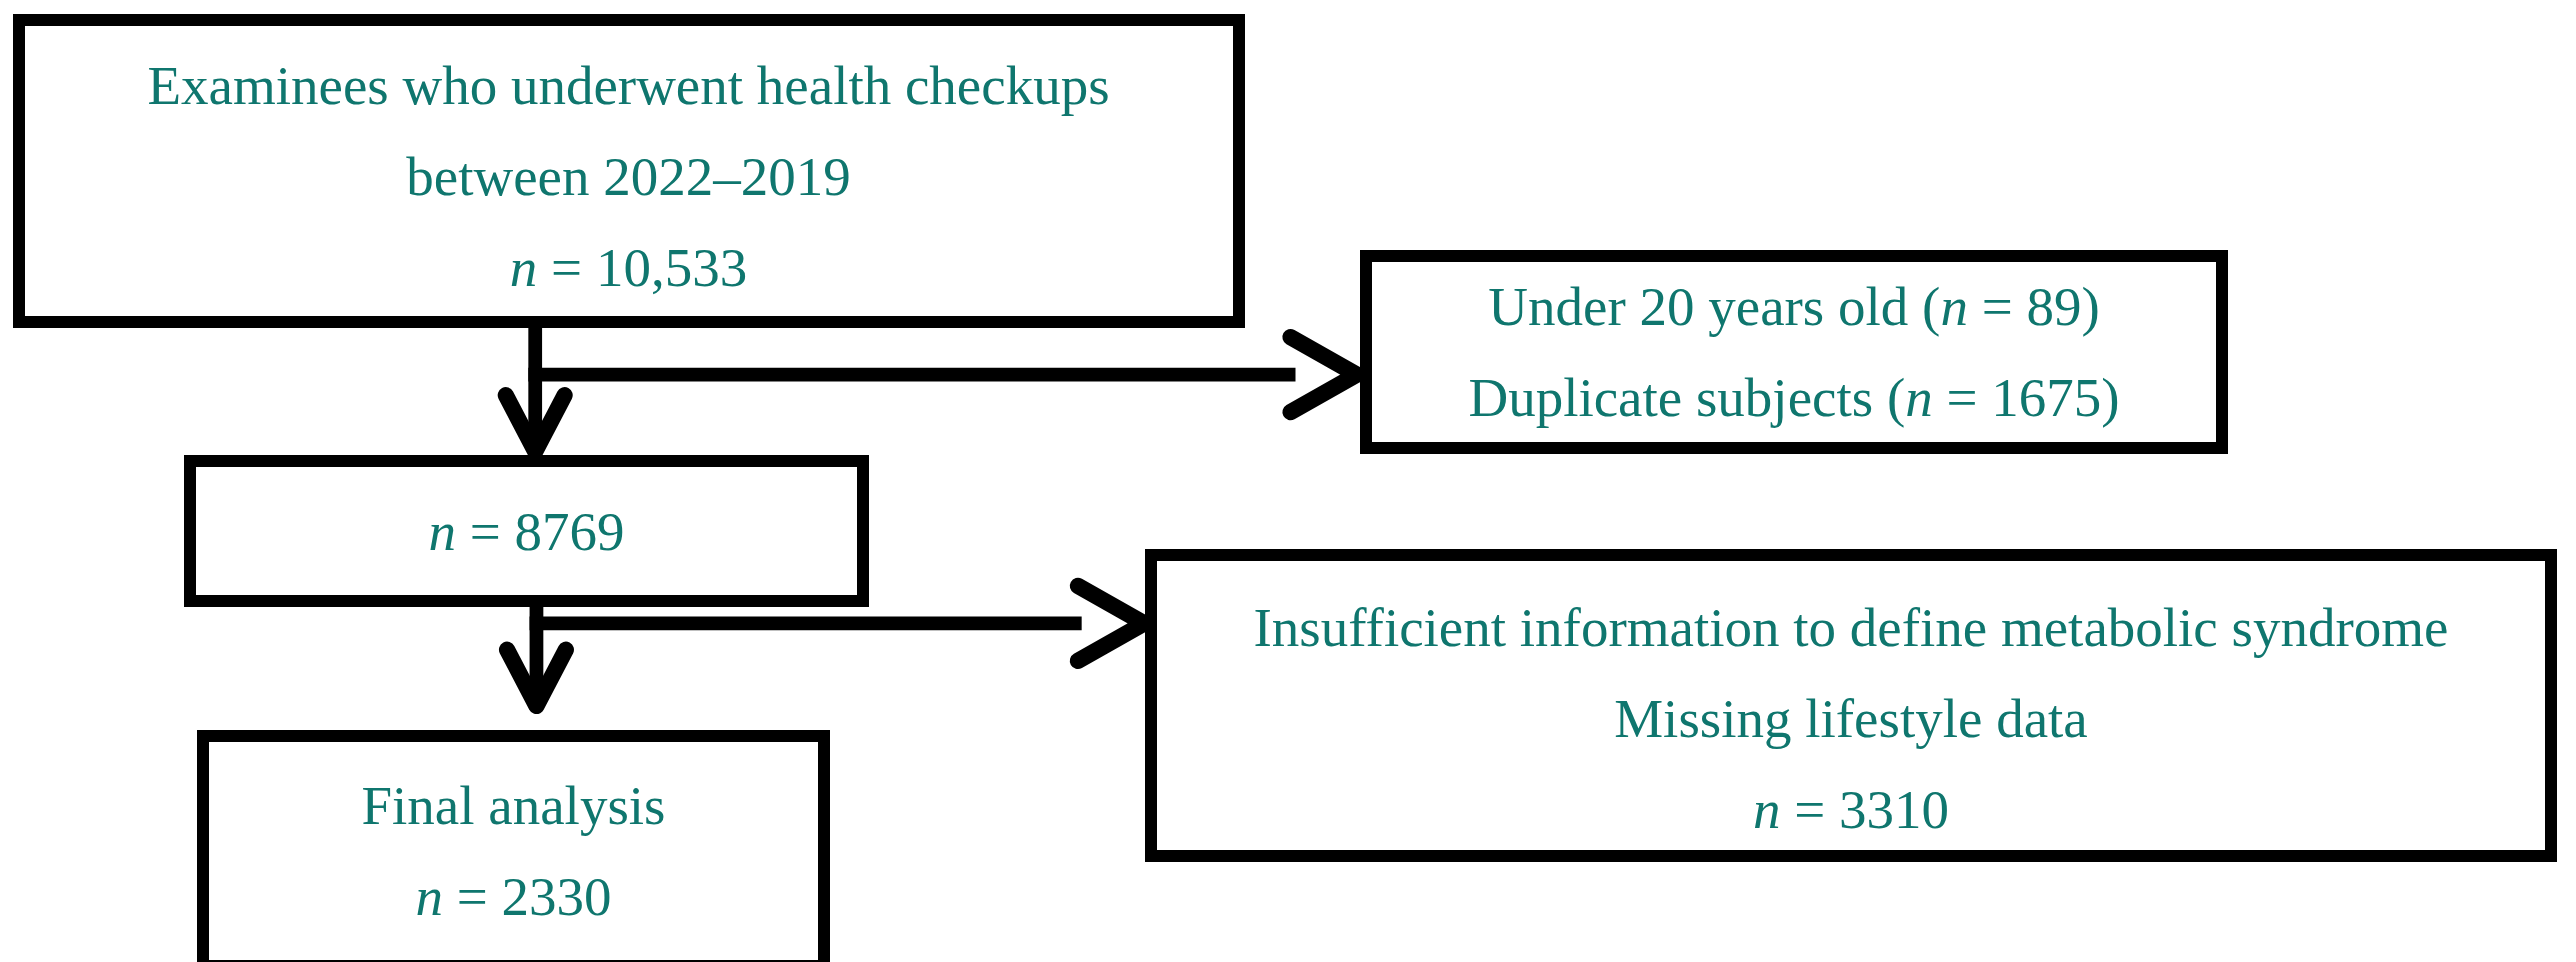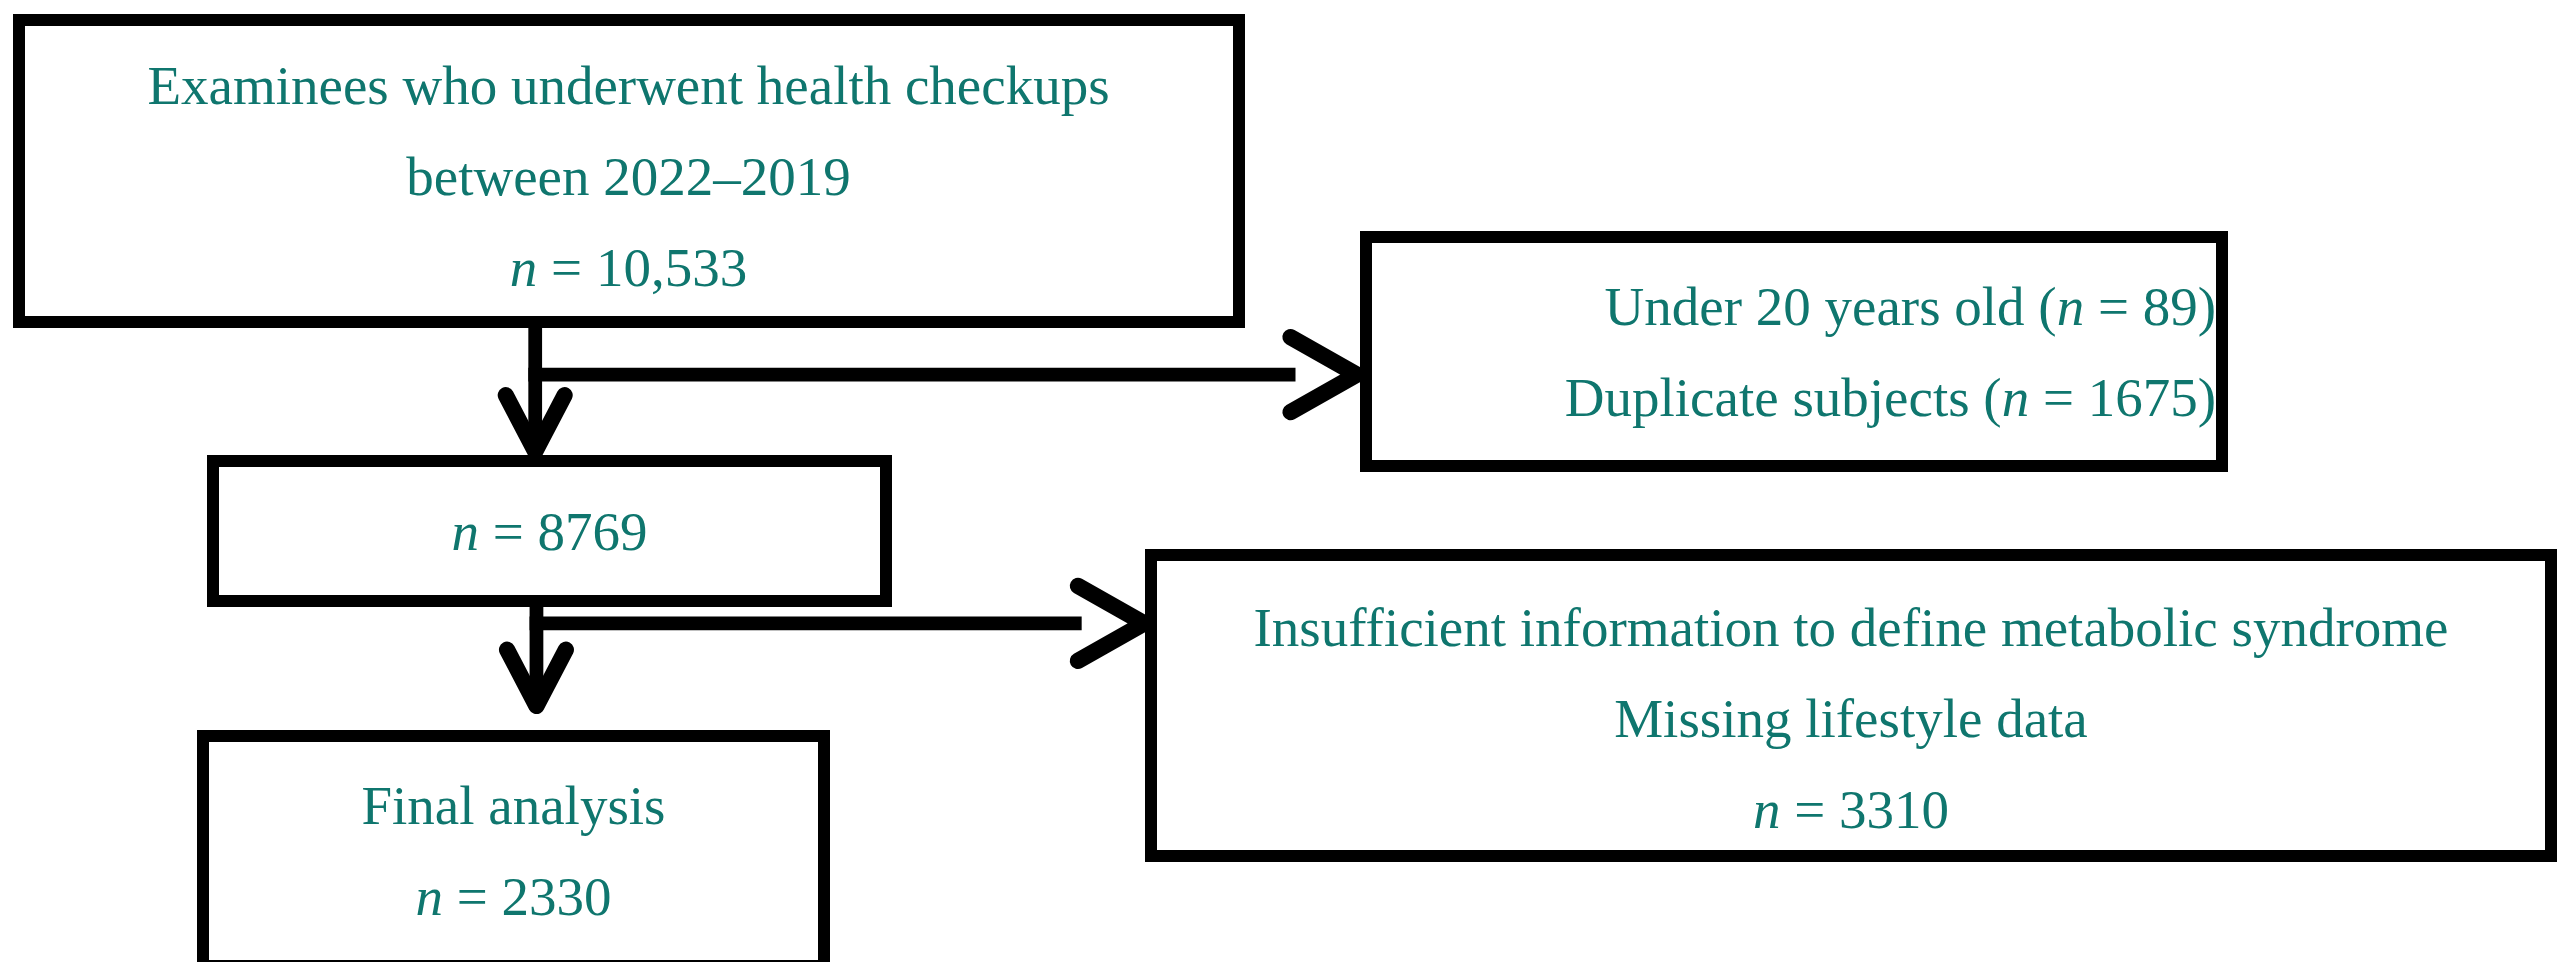--- a/index.html
+++ b/index.html
@@ -38,22 +38,22 @@
   .fbox .tline {
     display: block;
     line-height: 91px;
     white-space: nowrap;
   }
   .fbox em {
     font-style: italic;
   }
   
   .box-source   { left: 12.5px;   top: 13.8px;   width: 1232px; height: 314px; padding-top: 11.3px; }
-  .box-excl1    { left: 1360px; top: 231px;  width: 868px; height: 241px; align-items: flex-end; }
-  .box-n8769    { left: 207px;  top: 455px;  width: 685px; height: 152px; }
+  .box-excl1    { left: 1360px; top: 250px;  width: 868px; height: 204px; }
+  .box-n8769    { left: 184px;  top: 455px;  width: 685px; height: 152px; }
   .box-excl2    { left: 1145px; top: 525px;  width: 1412px; height: 313px; padding-top: 25px; margin-top: 24px; }
   .box-final    { left: 197px;  top: 707px; width: 633px; height: 242px; margin-top: 23px; }
 </style>
 </head>
 <body>
 
 <div class="canvas">
 
   <svg class="arrow-layer" viewBox="0 0 4120 1540" xmlns="http://www.w3.org/2000/svg">
     <g stroke="#000000" fill="none">

